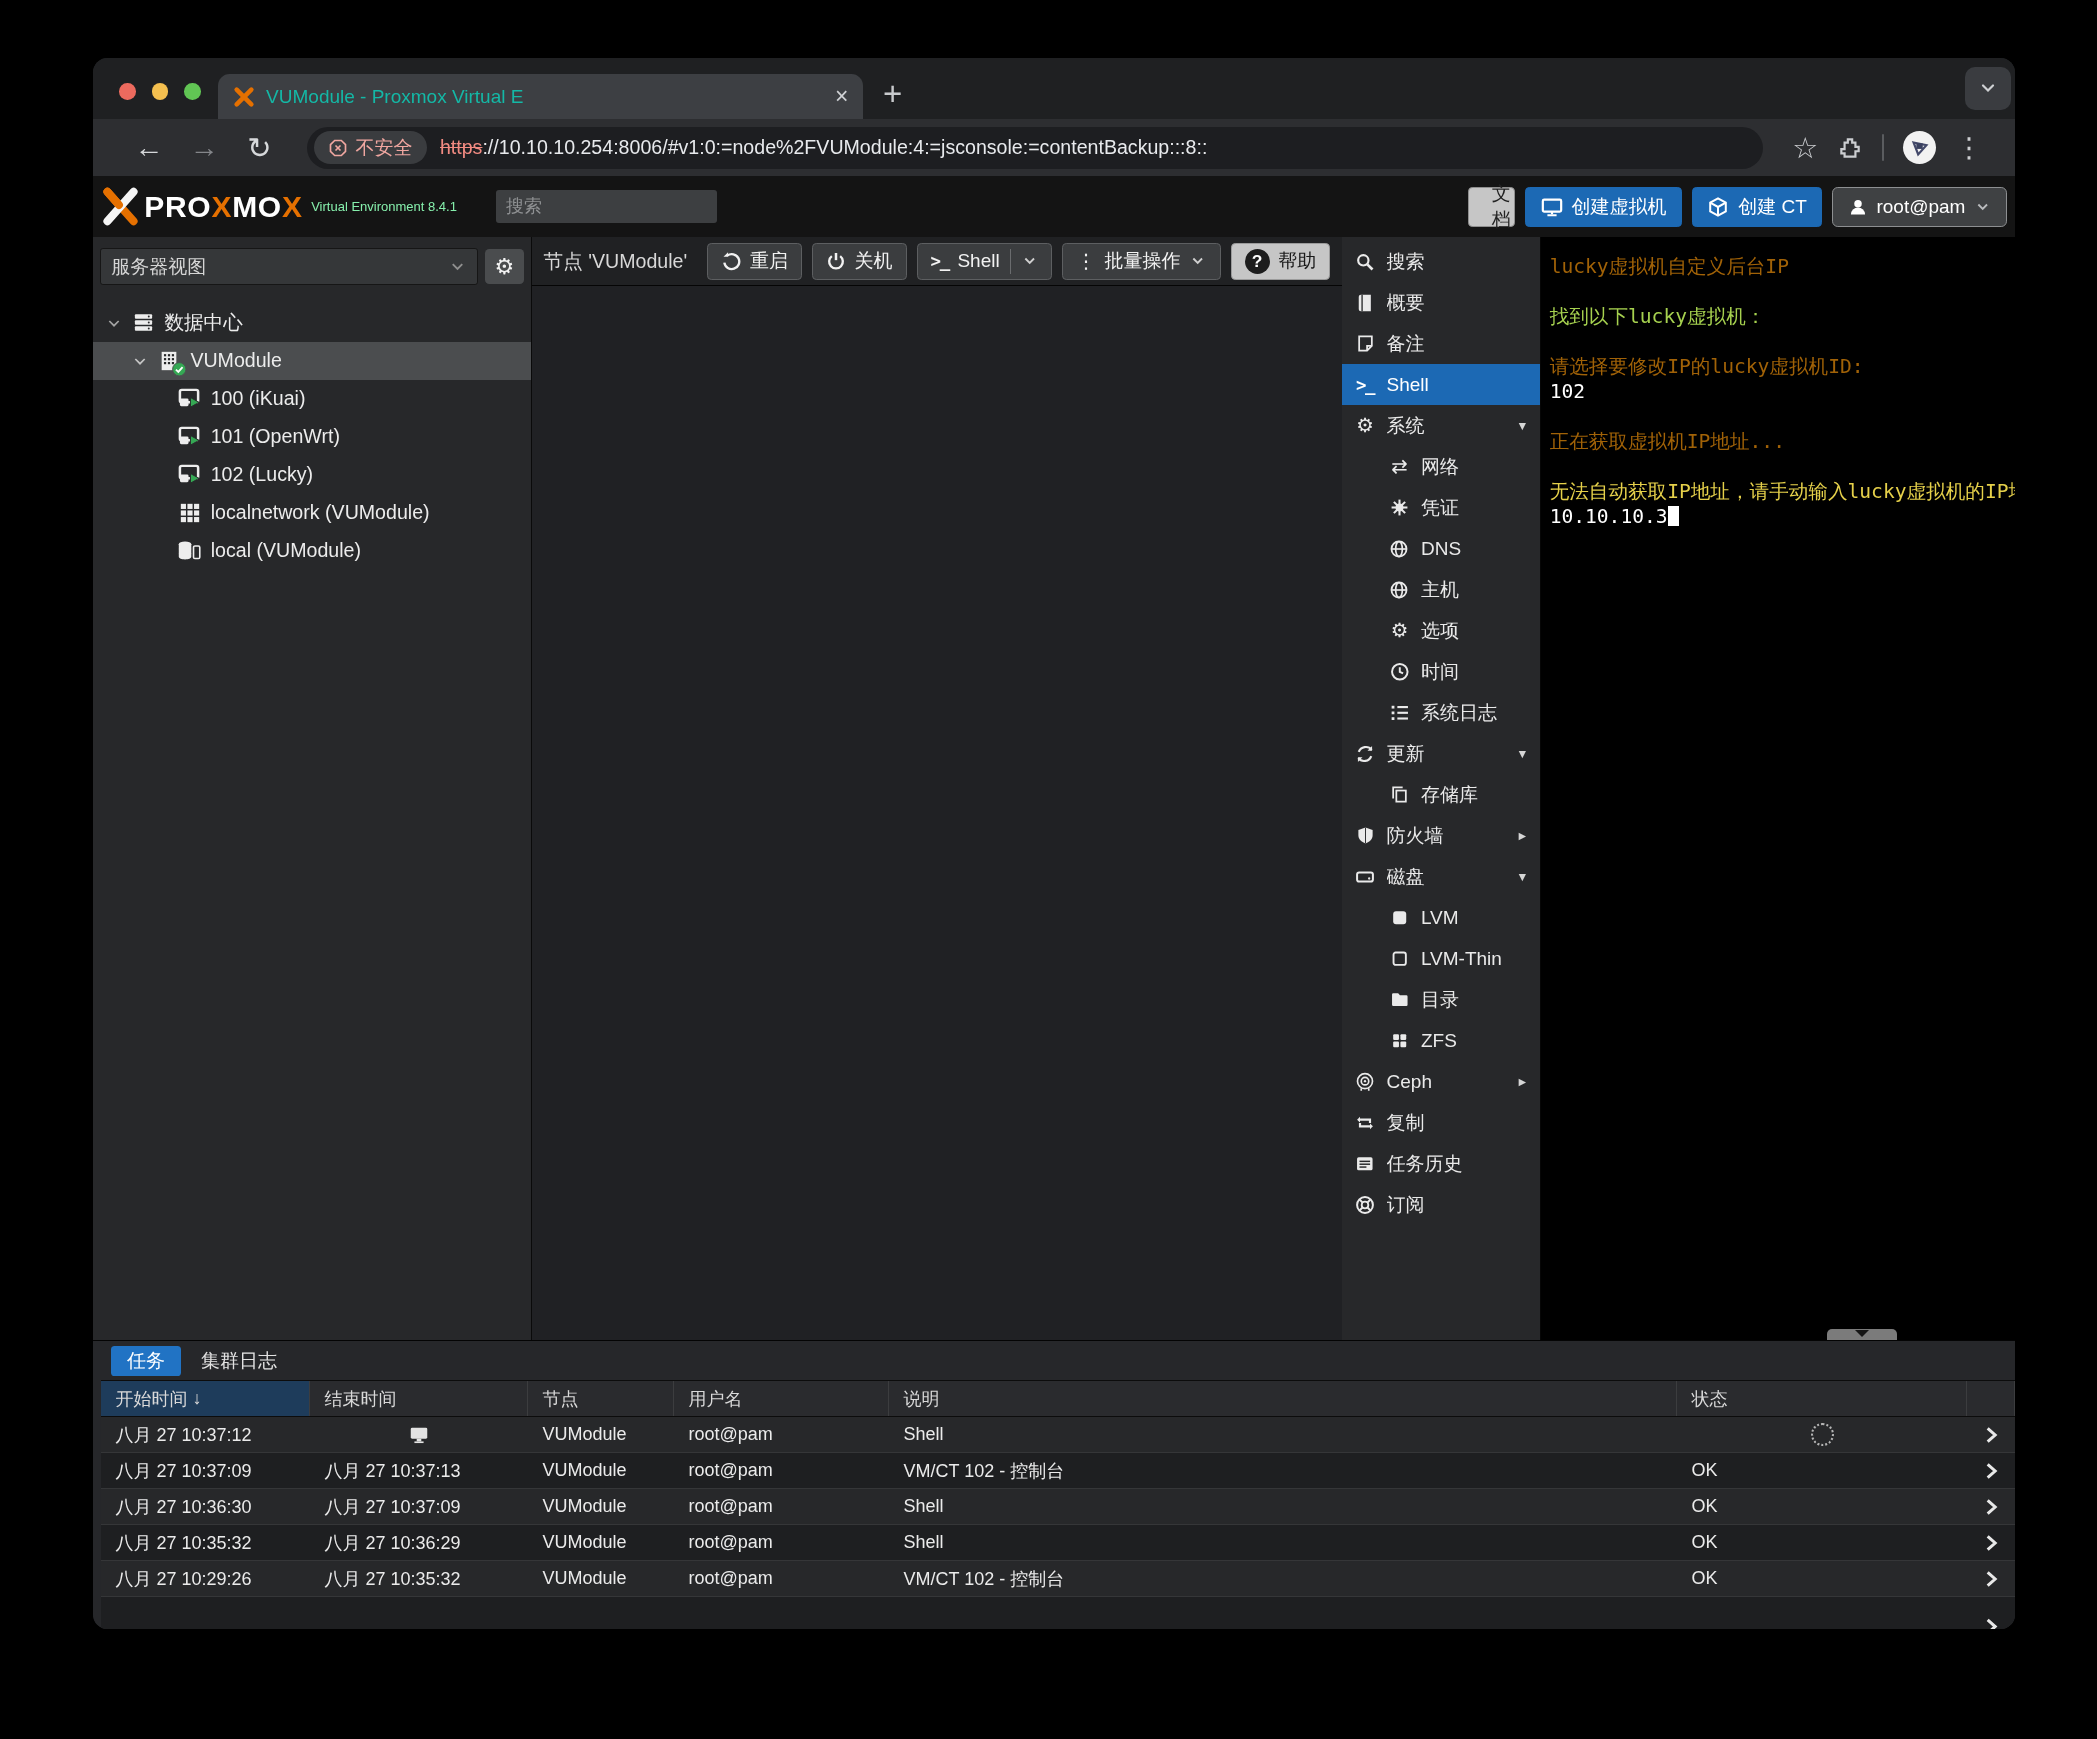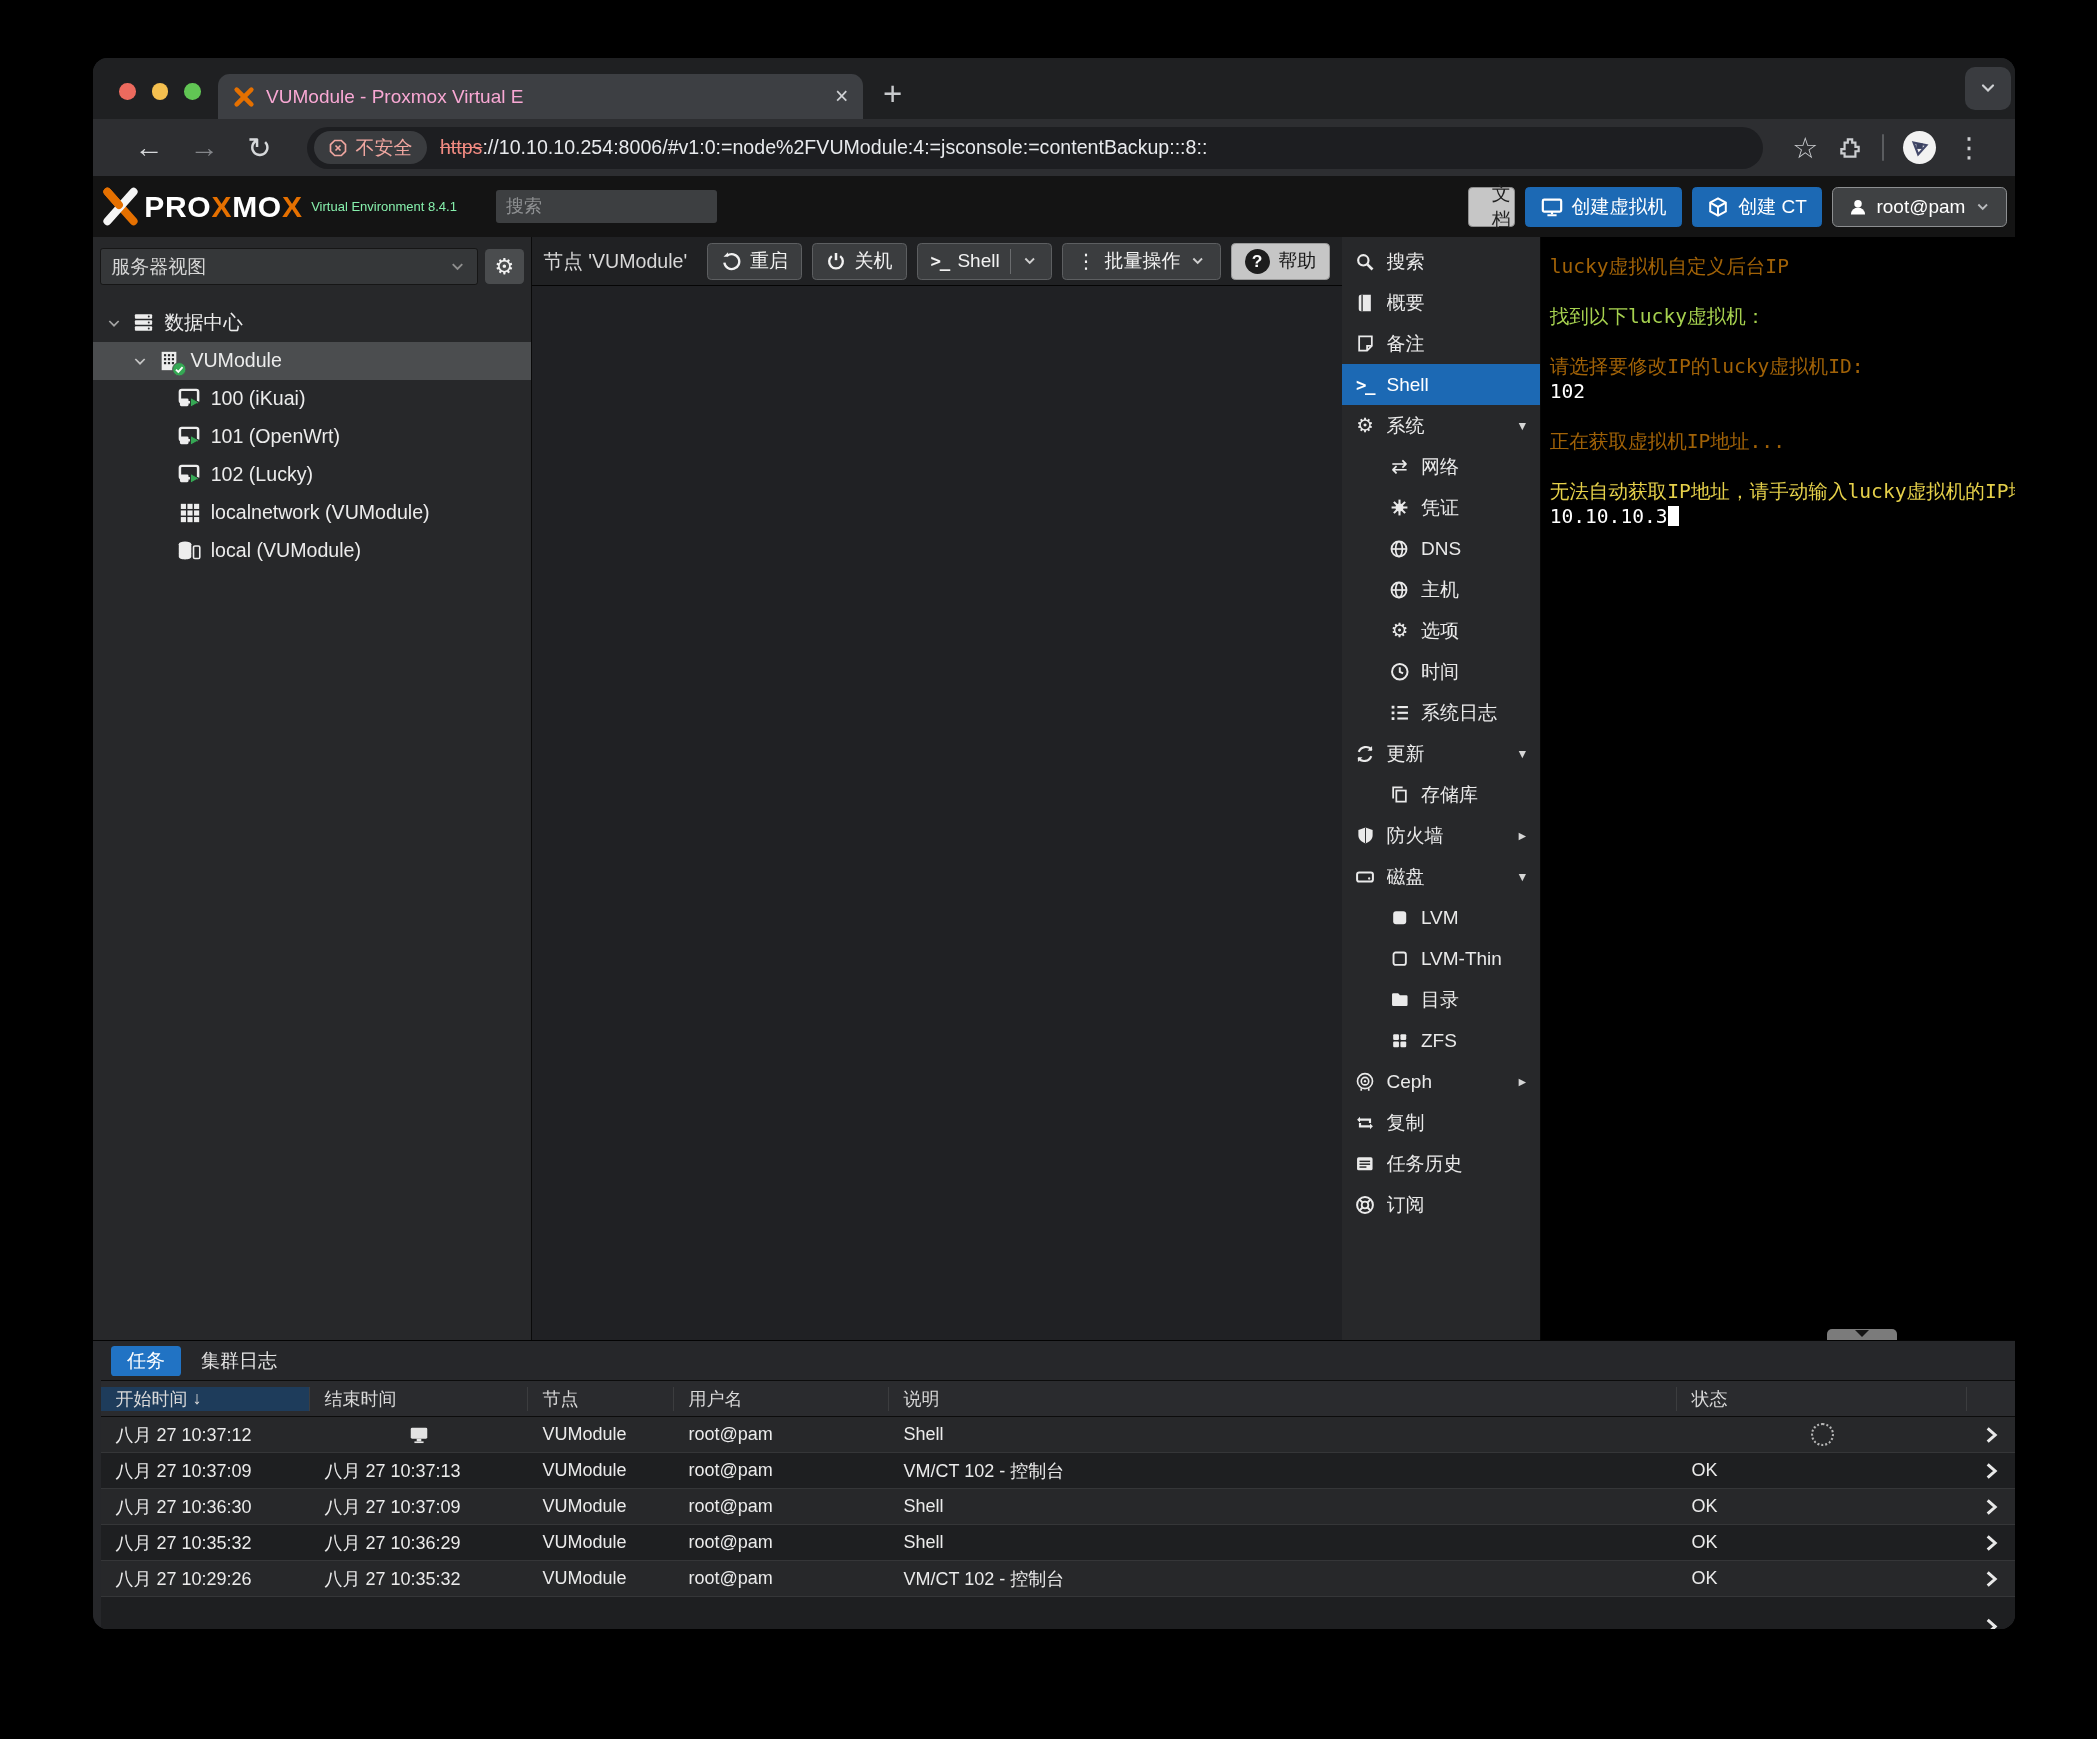--- a/index.html
+++ b/index.html
@@ -5,21 +5,21 @@
   html,body{margin:0;padding:0;background:#000;}
   body{width:2097px;height:1739px;position:relative;font-family:"Liberation Sans",sans-serif;-webkit-font-smoothing:antialiased;}
   .window{position:absolute;left:93px;top:58px;width:1922px;height:1571px;background:#202124;border-radius:14.5px;overflow:hidden;display:flex;flex-direction:column;}
   
   .tabstrip{height:61px;background:#1f2022;position:relative;display:flex;align-items:flex-end;flex:none;}
   .lights{position:absolute;left:26px;top:25px;display:flex;gap:16px;}
   .light{width:16.7px;height:16.7px;border-radius:50%;}
   .l-red{background:#ec6a5e}.l-yel{background:#f4bf4f}.l-grn{background:#61c554}
   .tab{margin-left:125px;width:616px;height:45px;background:#3d3f43;border-radius:11.6px 11.6px 0 0;display:flex;align-items:center;padding:0 14.5px;gap:11.6px;}
   .favicon{width:22px;height:22px;flex:none;}
-  .tabtitle{color:#f9a8d4;font-size:19px;white-space:nowrap;overflow:hidden;flex:1;}
+  .tabtitle{color:#14b8a6;font-size:19px;white-space:nowrap;overflow:hidden;flex:1;}
   .tabclose{color:#cfd1d4;font-size:23px;line-height:23px;flex:none;cursor:default;}
   .newtab{color:#c8cacd;font-size:33px;font-weight:300;margin:0 0 5.8px 20px;}
   .strip-chevron{position:absolute;right:4.3px;top:8.7px;width:46px;height:43px;background:#3a3c40;border-radius:10px;display:flex;align-items:center;justify-content:center;}
   .toolbar{height:57px;background:#2d2e31;display:flex;align-items:center;padding:0 19px 0 32px;gap:7.2px;flex:none;}
   .navbtn{font-size:29px;color:#d6d8da;width:48px;text-align:center;}
   .navbtn.dim{color:#84868a;}
   .omnibox{margin-left:16px;width:1442px;height:42px;border-radius:21px;background:#1d1e21;display:flex;align-items:center;padding:0 7.2px 0 7.2px;gap:13px;}
   .secchip{height:33px;border-radius:16.7px;background:#3a3c3f;display:flex;align-items:center;gap:7.2px;padding:0 14.5px;flex:none;}
   .secchip span{color:#f0a6a0;font-size:19px;}
   .url{font-size:19.6px;color:#e8eaed;white-space:nowrap;overflow:hidden;}
@@ -79,21 +79,21 @@
   .tline{white-space:pre;height:25px;}
   .c-cyan{color:#a16207;}.c-green{color:#a6d14f;}.c-yellow{color:#e5d04a;}.c-white{color:#fff;}
   .cursor{display:inline-block;width:11px;height:20px;background:#fff;vertical-align:-2.9px;margin-left:0.7px;}
   .vnc-handle{position:absolute;left:286px;bottom:0;width:70px;height:11px;background:#7b7b7b;border-radius:5px 5px 0 0;display:flex;justify-content:center;align-items:flex-start;}
   .vnc-handle .tri{width:0;height:0;border-left:7.2px solid transparent;border-right:7.2px solid transparent;border-top:7.2px solid #161616;margin-top:1.4px;}
   
   .bottom{height:288px;flex:none;border-top:1.4px solid #040404;background:#26272a;display:flex;flex-direction:column;overflow:hidden;padding-left:8px;}
   .btabs{height:39px;display:flex;align-items:center;gap:20px;padding-left:10px;flex:none;}
   .btab-sel{height:30px;background:#2173c4;color:#fff;font-size:19px;border-radius:3.6px;display:flex;align-items:center;padding:0 16px;}
   .btab{color:#e2e2e2;font-size:19px;}
-  .thead{height:35px;display:flex;background:#2a2b2e;border-top:0.7px solid #0c0c0c;border-bottom:0.7px solid #0c0c0c;font-size:18px;color:#d9d9d9;flex:none;align-items:center;}
+  .thead{height:35px;display:flex;background:#2a2b2e;border-top:0.7px solid #0c0c0c;border-bottom:0.7px solid #0c0c0c;font-size:18px;color:#d9d9d9;flex:none;}
   .th{display:flex;align-items:center;padding-left:14.5px;border-right:0.7px solid #3c3d3f;box-sizing:border-box;}
   .th.sorted{background:#1e3c5b;}
   .col0{width:209px;flex:none;}.col1{width:218px;flex:none;}.col2{width:146px;flex:none;}
   .col3{width:215px;flex:none;}.col4{width:788px;flex:none;}.col5{width:290px;flex:none;}
   .colx{flex:1;}
   .trowt{height:36px;display:flex;align-items:center;font-size:18px;color:#ebebeb;border-bottom:0.7px solid #353638;box-sizing:border-box;flex:none;}
   .trowt.odd{background:#27282a;}.trowt.even{background:#1e1f21;}
   .td{padding-left:14.5px;box-sizing:border-box;display:flex;align-items:center;overflow:hidden;white-space:nowrap;}
   .td.center{justify-content:center;padding-left:0;}
   .spinner{width:19px;height:19px;border:2.9px dotted #b5b5b5;border-radius:50%;}

